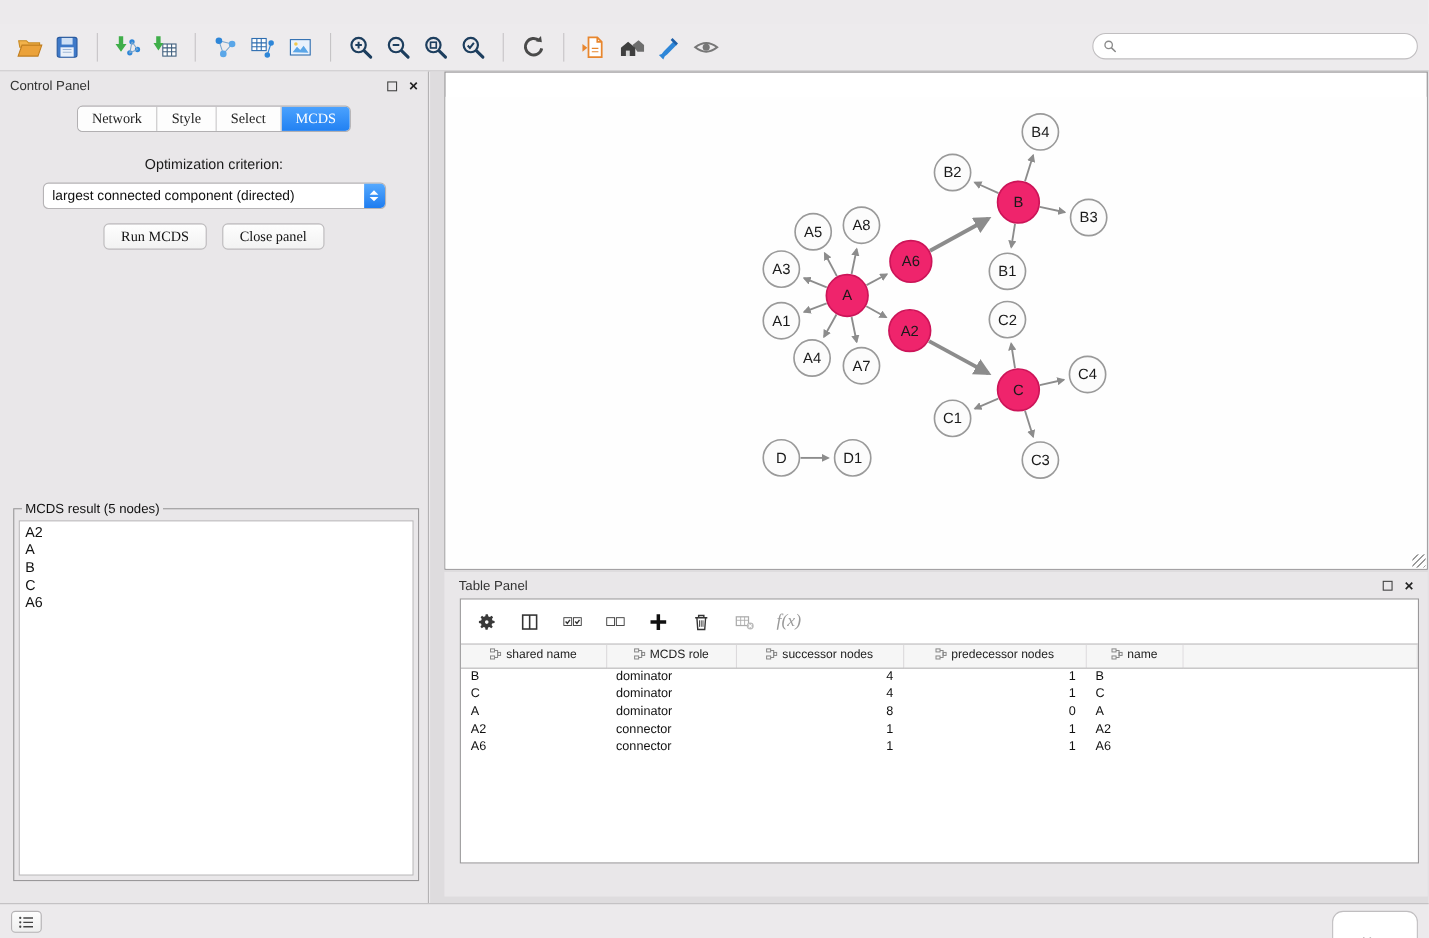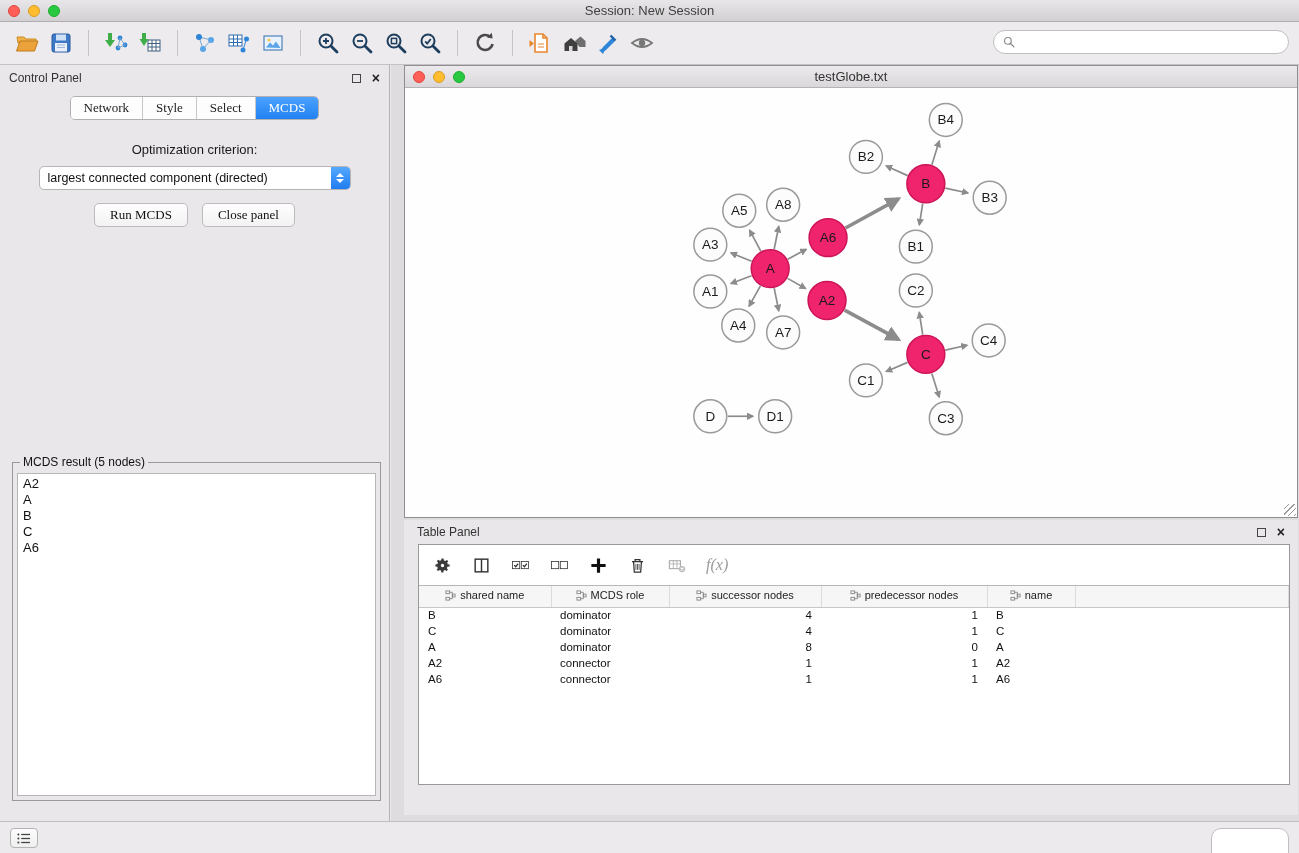--- a/index.html
+++ b/index.html
@@ -105,28 +105,20 @@
   .sb-memory { position:absolute; right:10px; top:6px; height:36px; padding:0 10px;
     background:#fff; border:1px solid #C0BEC0; border-radius:10px;
     display:flex; align-items:flex-end; gap:6px; font-size:11px; color:#111; cursor:pointer; }
   .gdot { width:10px; height:10px; border-radius:50%; background:#1FA355; display:inline-block; }
 </style>
 </head>
 <body>
 
 <div class="app">
 
-  <div class="titlebar">
-    <div class="traffic">
-      <span class="tl red"></span>
-      <span class="tl yellow"></span>
-      <span class="tl green"></span>
-    </div>
-    <div class="title">Session: New Session</div>
-  </div>
 
   <div class="toolbar">
     <button class="tb">
       <svg viewBox="0 0 24 24">
           <path d="M2 6 h7 l2 2 h10 v4 H3 z" fill="#F2B24B" stroke="#C98A21" stroke-width="1"></path>
           <path d="M1.5 20 L5 10 h18 l-3.5 10 z" fill="#EBA23A" stroke="#C07D1E" stroke-width="1"></path>
         </svg>
     </button>
     <button class="tb">
       <svg viewBox="0 0 24 24">
@@ -288,28 +280,20 @@
             <div>B</div>
             <div>C</div>
             <div>A6</div>
           </div>
       </fieldset>
     </div>
 
     <div class="desktop">
 
       <div class="net-window">
-        <div class="net-titlebar">
-          <div class="traffic">
-            <span class="tl red"></span>
-            <span class="tl yellow"></span>
-            <span class="tl green"></span>
-          </div>
-          <div class="title">testGlobe.txt</div>
-        </div>
         <div class="net-canvas">
           <svg viewBox="0 0 894 429" preserveAspectRatio="xMinYMin meet">
               <defs>
                 <marker id="arw" viewBox="0 0 10 10" refX="8" refY="5" markerWidth="4.4" markerHeight="4.4" orient="auto">
                   <path d="M0,0 L10,5 L0,10 z" fill="#8C8C8C"></path>
                 </marker>
               </defs>
               <line x1="347.3" y1="188.2" x2="326.8" y2="196.0" stroke="#8C8C8C" stroke-width="1.7" marker-end="url(#arw)"></line>
               <line x1="383.4" y1="190.8" x2="401.4" y2="200.9" stroke="#8C8C8C" stroke-width="1.7" marker-end="url(#arw)"></line>
               <line x1="347.4" y1="173.6" x2="326.7" y2="165.3" stroke="#8C8C8C" stroke-width="1.7" marker-end="url(#arw)"></line>

